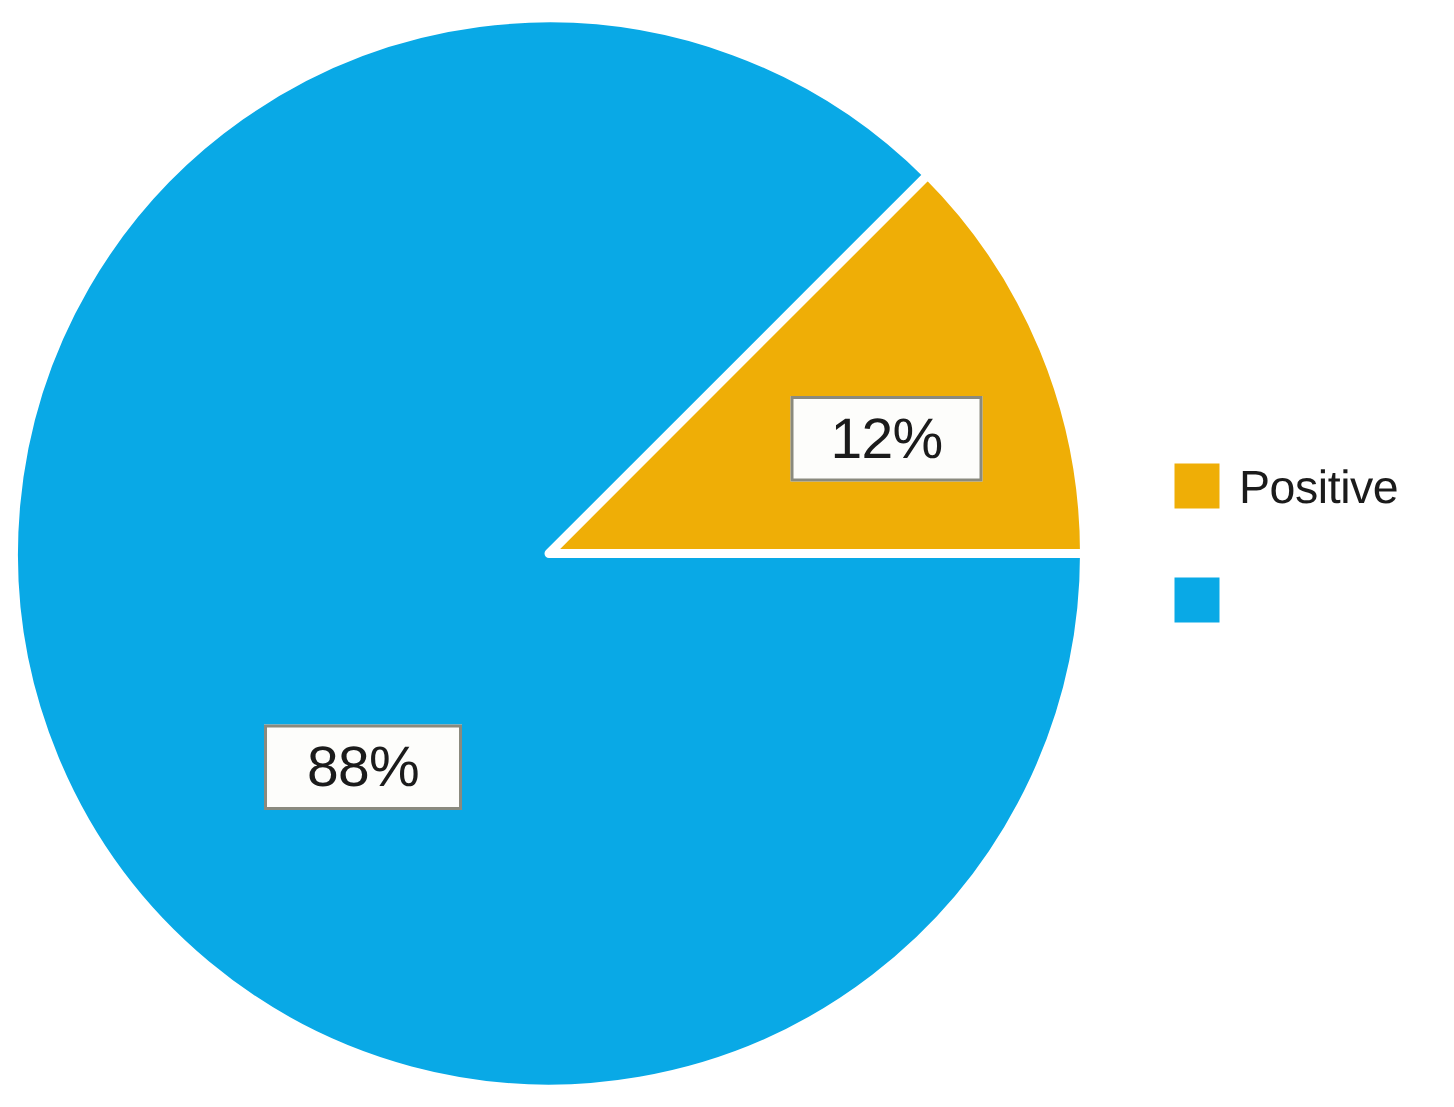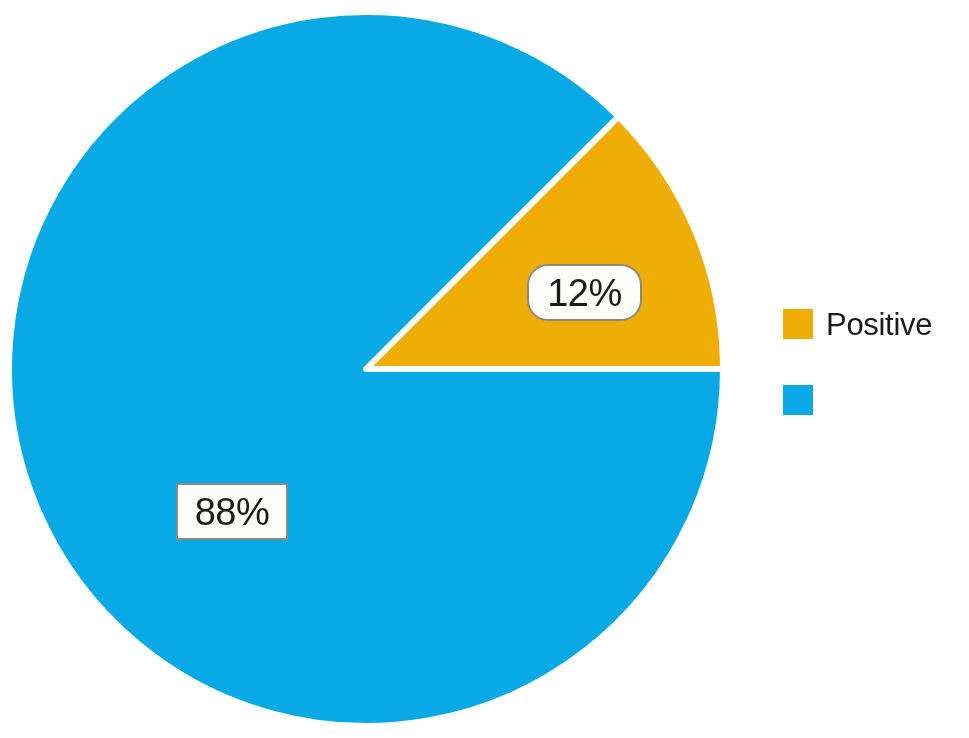--- a/index.html
+++ b/index.html
@@ -41,28 +41,27 @@
     justify-content: center;
     color: #1b1b1b;
     font-size: 38px;
     line-height: 1;
     letter-spacing: -0.5px;
     box-sizing: border-box;
   }
   #label-positive {
     left: 527px;
     top: 264px;
-    width: 115px;
+    width: 128px;
     height: 57px;
-    border-radius: 21px;
   }
   #label-negative {
     left: 176px;
     top: 483px;
-    width: 112px;
+    width: 132px;
     height: 57px;
     align-items: center;
   }
 
   
   #legend {
     position: absolute;
     left: 783px;
     top: 308px;
     display: flex;

